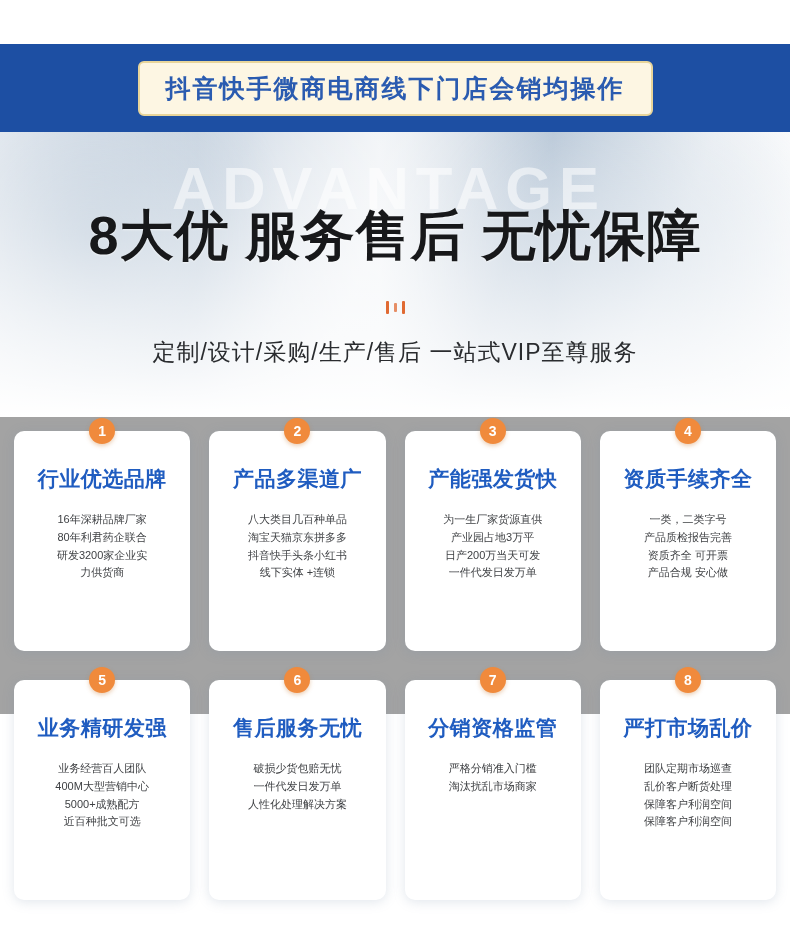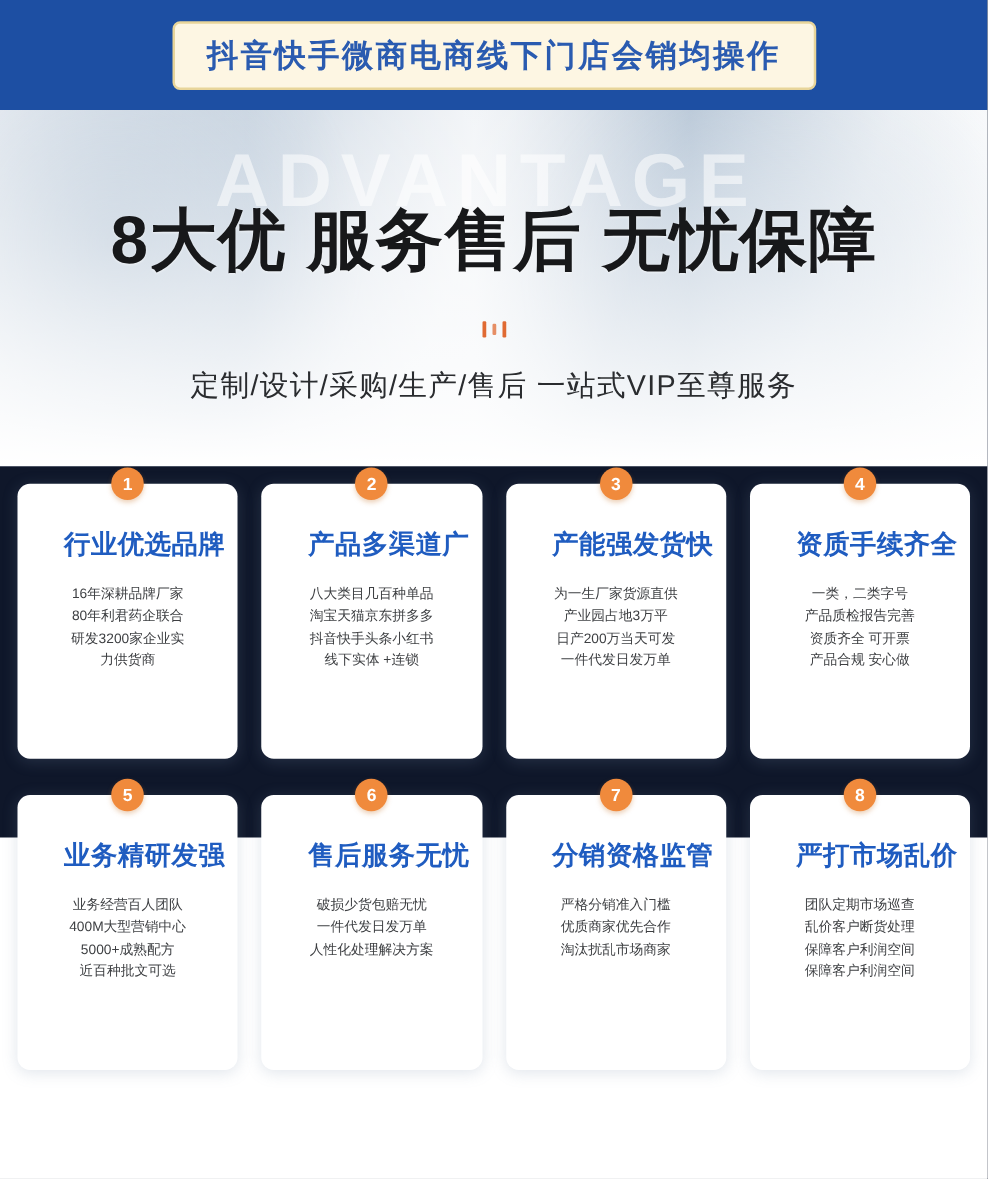--- a/index.html
+++ b/index.html
@@ -7,21 +7,22 @@
     width: 790px;
     height: 943px;
     font-family: "Liberation Sans", "DejaVu Sans", sans-serif;
     background: #ffffff;
     overflow: hidden;
   }
   .page {
     position: relative;
     width: 790px;
     height: 670px;
-    background: #0f172a;
+    background: #a3a3a3;
+    margin-top: 44px;
   }
 
   
   .topbar {
     position: relative;
     height: 88px;
     background: #1d4fa3;
     display: flex;
     align-items: center;
     justify-content: center;
@@ -156,21 +157,20 @@
     text-align: center;
     box-shadow: 0 2px 4px rgba(200,120,50,0.35);
   }
   .card-title {
     color: #1f5cc0;
     font-size: 21px;
     font-weight: bold;
     letter-spacing: 0.5px;
     margin-bottom: 18px;
     white-space: nowrap;
-    text-align: right;
   }
   .card-lines {
     font-size: 11px;
     color: #3d3f42;
     line-height: 1.62;
   }
   .card-lines div { white-space: nowrap; }
 </style>
 </head>
 <body>
@@ -256,21 +256,20 @@
           <div>破损少货包赔无忧</div>
           <div>一件代发日发万单</div>
           <div>人性化处理解决方案</div>
         </div>
       </div>
       <div class="card">
         <div class="card-badge">7</div>
         <div class="card-title">分销资格监管</div>
         <div class="card-lines">
           <div>严格分销准入门槛</div>
-          <div>优质商家优先合作</div>
           <div>淘汰扰乱市场商家</div>
         </div>
       </div>
       <div class="card">
         <div class="card-badge">8</div>
         <div class="card-title">严打市场乱价</div>
         <div class="card-lines">
           <div>团队定期市场巡查</div>
           <div>乱价客户断货处理</div>
           <div>保障客户利润空间</div>

